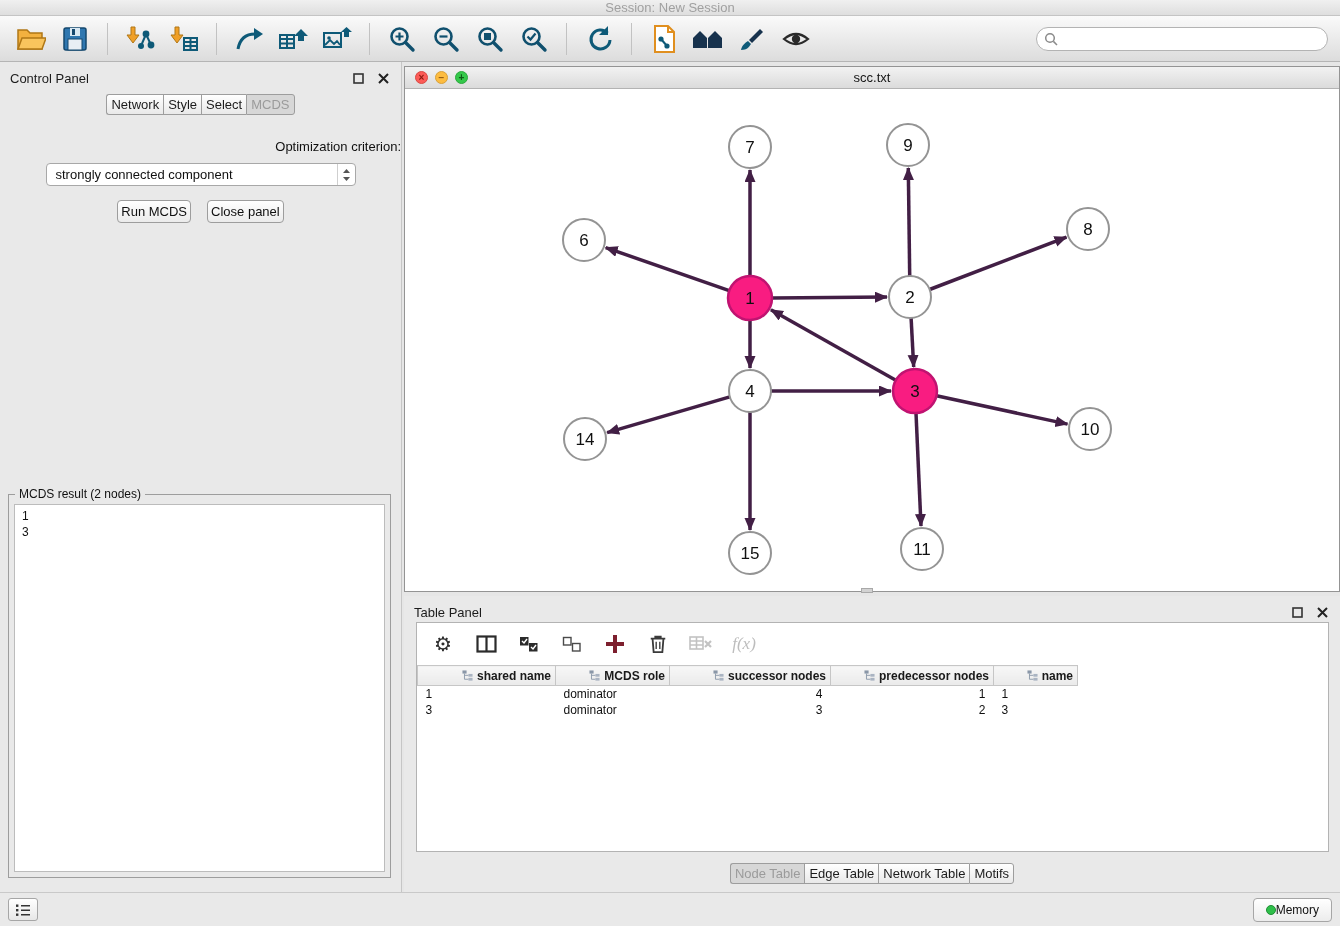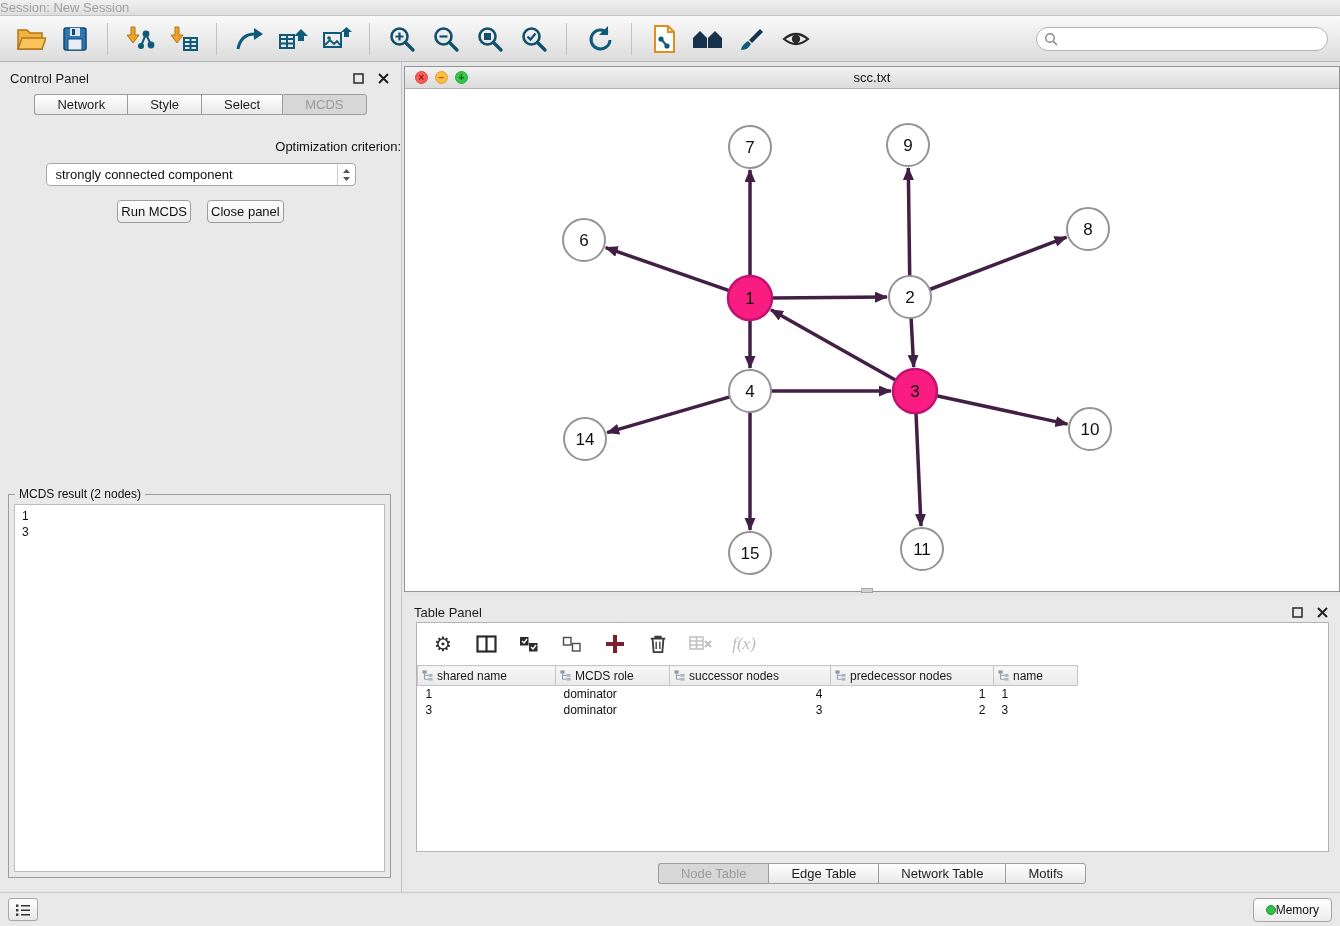--- a/index.html
+++ b/index.html
@@ -1,36 +1,36 @@
 <!DOCTYPE html>
 <html><head>
 <meta charset="utf-8">
 <style>
   *{box-sizing:border-box;margin:0;padding:0}
   html,body{width:1340px;height:926px}
   body{font-family:"Liberation Sans",sans-serif;background:#e6e6e6;position:relative;overflow:hidden}
 
   
-  #titlebar{position:absolute;left:0;top:0;width:100%;height:16px;background:linear-gradient(#f0f0f0,#dedede);border-bottom:1px solid #c4c4c4;font-size:13px;line-height:16px;color:#a0a0a0}
+  #titlebar{position:absolute;left:0;top:0;width:100%;height:16px;background:linear-gradient(#f0f0f0,#dedede);border-bottom:1px solid #c4c4c4;text-align:center;font-size:13px;line-height:16px;color:#a0a0a0}
 
   
   #toolbar{position:absolute;left:0;top:16px;width:100%;height:46px;background:linear-gradient(#fafafa,#dcdcdc);border-bottom:1px solid #b5b5b5;display:flex;align-items:center;padding:0 12px;gap:6px}
   .tbtn{background:none;border:none;width:38px;height:38px;display:flex;align-items:center;justify-content:center;cursor:pointer}
   .sep{width:1px;height:32px;background:#c2c2c2;margin:0 7px}
   .search-wrap{margin-left:auto;position:relative;width:292px;height:24px}
   .search-wrap input{width:100%;height:100%;border:1px solid #b3b3b3;border-radius:12px;padding:0 10px 0 26px;font-size:12px;background:#fff;outline:none}
   .search-wrap .sicon{position:absolute;left:8px;top:5px}
 
   
   .panel-head{height:24px;display:flex;align-items:flex-end;padding:0 10px}
   .panel-title{font-size:13px;color:#1c1c1c}
   .panel-btns{margin-left:auto;display:flex;gap:10px;align-items:center}
   .mini{background:none;border:none;width:15px;height:15px;display:flex;align-items:center;justify-content:center;cursor:pointer}
   .tabs{display:flex;justify-content:center}
-  .tab{font-size:13px;padding:2px 22px;background:linear-gradient(#ffffff,#e9e9e9);border:1px solid #9d9d9d;border-right:none;color:#1c1c1c;cursor:pointer}
+  .tab{font-size:13px;padding:2px 4px;background:linear-gradient(#ffffff,#e9e9e9);border:1px solid #9d9d9d;border-right:none;color:#1c1c1c;cursor:pointer}
   .tab:first-child{border-radius:3px 0 0 3px}
   .tab:last-child{border-right:1px solid #9d9d9d;border-radius:0 3px 3px 0}
   .tab.active{background:#d7d7d7;color:#9b9b9b}
 
   
   #control-panel{position:absolute;left:0;top:62px;width:402px;height:830px;background:#e9e9e9;border-right:1px solid #c6c6c6}
   #cp-tabs{margin-top:8px}
   .opt-label{text-align:right;font-size:13px;margin-top:24px;color:#101010}
   .dropdown{width:310px;height:23px;margin:9px auto 0;background:#fff;border:1px solid #a8a8a8;border-radius:4px;display:flex;align-items:center;font-size:13px;padding-left:9px;position:relative;cursor:pointer;color:#101010}
   .stepper{position:absolute;right:0;top:0;bottom:0;width:18px;border-left:1px solid #cfcfcf;display:flex;align-items:center;justify-content:center}
@@ -52,21 +52,21 @@
   .resize-handle{position:absolute;bottom:-2px;left:456px;width:12px;height:5px;background:#d2d2d2;border:1px solid #a8a8a8}
 
   
   #table-panel{position:absolute;left:404px;top:596px;width:936px;height:296px;background:#e9e9e9}
   .table-box{position:absolute;left:12px;right:11px;top:26px;height:230px;background:#fff;border:1px solid #b3b3b3;overflow:hidden}
   .table-toolbar{height:42px;display:flex;align-items:center;gap:19px;padding-left:14px}
   .ticon{background:none;border:none;height:30px;min-width:24px;display:flex;align-items:center;justify-content:center;cursor:pointer}
   .gear-glyph{font-size:20px;color:#2e2e2e;line-height:20px}
   .fx{font-family:"Liberation Serif",serif;font-style:italic;font-size:17px;color:#bdbdbd}
   table.node-table{border-collapse:collapse}
-  .node-table th{background:linear-gradient(#f7f7f7,#eaeaea);border:1px solid #c6c6c6;font-weight:normal;font-size:12px;height:20px;padding:0 4px;color:#1a1a1a;text-align:left;white-space:nowrap}
+  .node-table th{background:linear-gradient(#f7f7f7,#eaeaea);border:1px solid #c6c6c6;font-weight:bold;font-size:12px;height:20px;padding:0 4px;color:#1a1a1a;text-align:right;white-space:nowrap}
   .node-table td{font-size:12px;height:16px;padding:0 8px;color:#101010;white-space:nowrap}
   .col0{width:138px}.col1{width:114px}.col2{width:161px}.col3{width:163px}.col4{width:84px}
   td.col2,td.col3{text-align:right}
   .sort-ico{vertical-align:-1px;margin-right:4px}
   .bottom-tabs{position:absolute;left:0;right:0;bottom:8px}
 
   
   #status-bar{position:absolute;left:0;top:892px;width:100%;height:34px;background:#e9e9e9;border-top:1px solid #c9c9c9;display:flex;align-items:center;padding:0 8px}
   .sbtn{width:30px;height:23px;background:linear-gradient(#ffffff,#e7e7e7);border:1px solid #a6a6a6;border-radius:3px;display:flex;align-items:center;justify-content:center;cursor:pointer}
   .memory-btn{margin-left:auto;height:24px;border:1px solid #a6a6a6;border-radius:4px;background:linear-gradient(#ffffff,#ececec);display:flex;align-items:center;padding:0 12px;font-size:12px;cursor:pointer;color:#101010}

